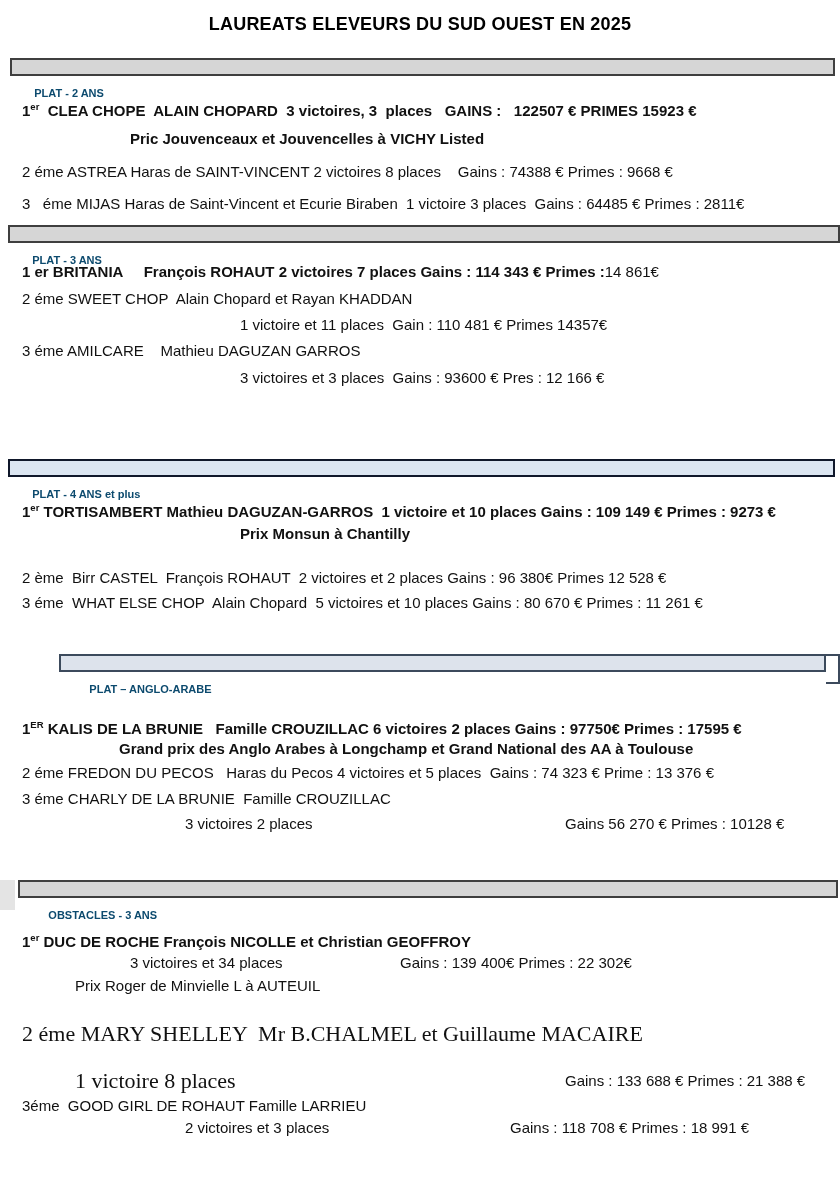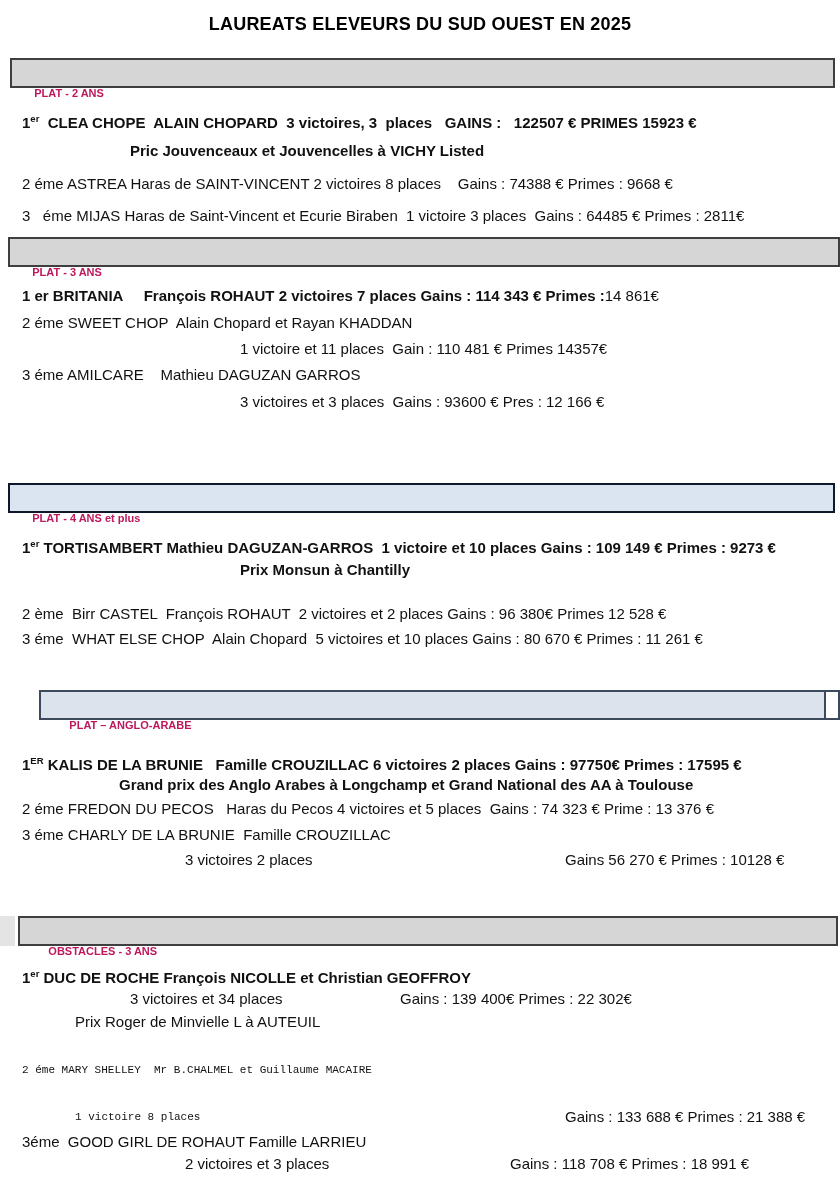--- a/index.html
+++ b/index.html
@@ -16,48 +16,48 @@
     padding-top:12px;
     text-align:center;
     font-size:18px;
     font-weight:bold;
     letter-spacing:.2px;
     line-height:24px;
     color:#000;
   }
   .hdr{
     box-sizing:border-box;
-    height:30px;
+    height:18px;
     line-height:20px;
     padding:3px 10px;
     font-weight:bold;
     font-size:11px;
-    color:#be185d;
+    color:#0c4a6e;
     white-space:pre;
   }
   .hdr-gray{background:#d6d6d6;border:2px solid #3f3f3f;}
   .hdr-blue{background:#dbe5f1;border:2px solid #0f172a;}
   .hdr-bluegray{background:#dde3ec;border:2px solid #3c4a5c;}
   .hdr1{margin-left:10px;width:825px;}
   .hdr2{margin-left:8px;width:832px;}
   .hdr3{margin-left:8px;width:827px;}
-  .hdr4row{display:flex;margin-left:18px;padding-left:21px;}
+  .hdr4row{display:flex;margin-left:38px;padding-left:21px;}
   .hdr4main{width:795px;}
   .hdr4end{box-sizing:border-box;width:14px;height:30px;background:#ffffff;border:2px solid #3c4a5c;border-left:none;}
   .hdr5row{display:flex;}
   .hdr5sliver{width:15px;height:30px;background:#e4e4e4;margin-right:3px;}
   .hdr5main{width:820px;}
   .line{
     position:relative;
     height:22px;
     line-height:22px;
     white-space:pre;
   }
   .b{font-weight:bold;}
-  .serif{font-family:Liberation Mono, monospace;font-size:11px;}
+  .serif{font-family:Liberation Serif, serif;font-size:22px;}
   .sup{font-size:9.5px;vertical-align:super;font-weight:bold;}
   .i22{padding-left:22px;}
   .i75{padding-left:75px;}
   .i130{padding-left:130px;}
   .i185{padding-left:119px;}
   .i240{padding-left:240px;}
   .i255{padding-left:255px;}
   .abs{position:absolute;top:0;}
 </style>
 </head>

